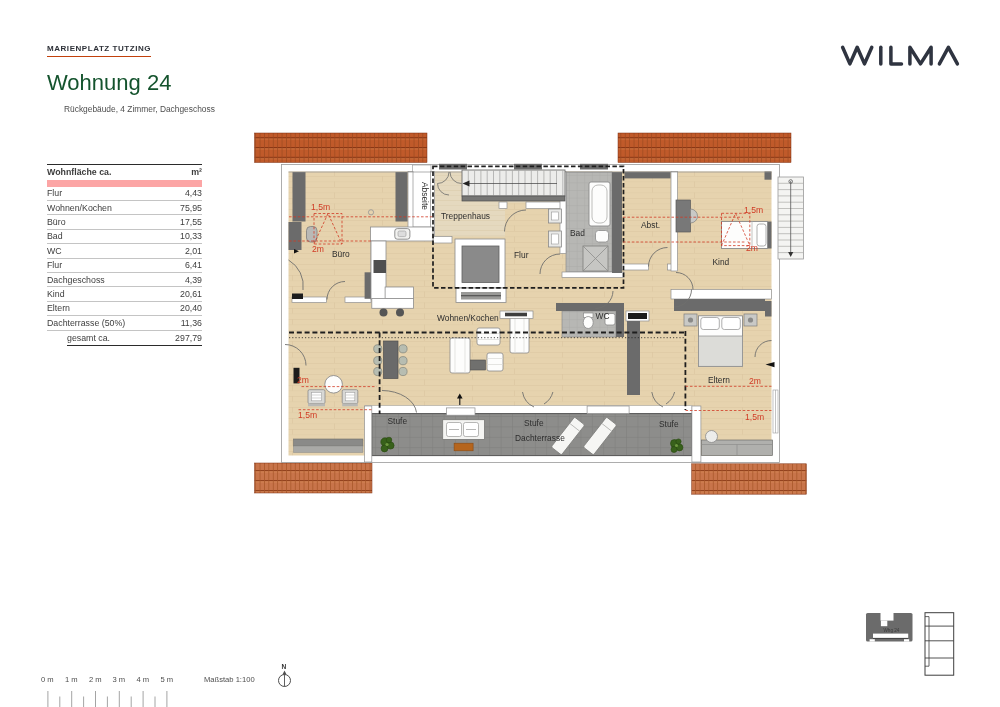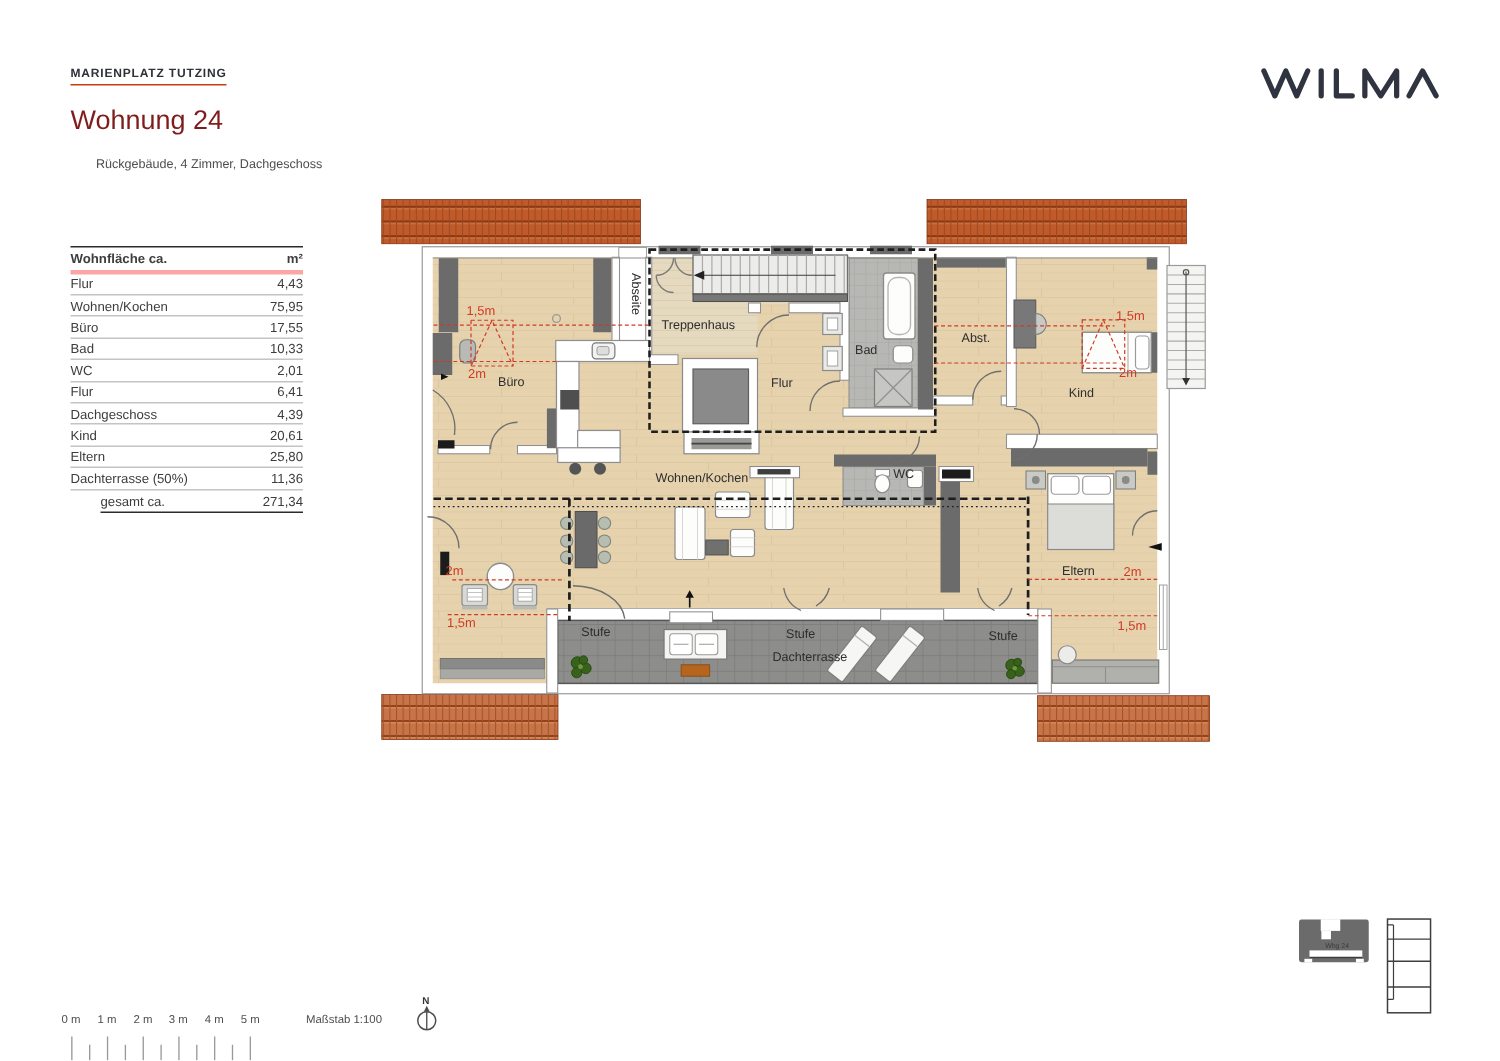--- a/index.html
+++ b/index.html
@@ -1,26 +1,26 @@
 <!DOCTYPE html>
 <html><head>
 <meta charset="utf-8">
 <style>
   html,body{margin:0;padding:0;}
   body{width:1000px;height:707px;position:relative;background:#fff;overflow:hidden;
        font-family:"Liberation Sans",sans-serif;}
   .hdr{position:absolute;left:47px;top:44px;font-size:8px;font-weight:bold;
        letter-spacing:.55px;color:#2e3138;border-bottom:1px solid #c2410c;padding-bottom:3px;}
-  .title{position:absolute;left:47px;top:70px;font-size:18px;color:#7f1d1d;letter-spacing:0px;}
+  .title{position:absolute;left:47px;top:70px;font-size:22px;color:#14532d;letter-spacing:0px;}
   .sub{position:absolute;left:47px;top:104px;font-size:8.4px;color:#4e4e4e;margin-left:17px;}
   .tbl{position:absolute;left:47px;top:164px;width:155px;border-top:1.6px solid #2b2b2b;
        font-size:8.8px;color:#3d3d3d;}
   .tr{height:13.4px;display:flex;justify-content:space-between;align-items:center;
       border-bottom:0.8px solid #c4c4c4;padding:0;}
-  .tr.h{border-bottom:3px solid #fca5a5;font-weight:bold;height:14.6px;}
+  .tr.h{border-bottom:7px solid #fca5a5;font-weight:bold;height:14.6px;}
   .tr.g{border-bottom:1.6px solid #2b2b2b;font-weight:normal;height:14.2px;margin-left:20px;}
   .tr span{white-space:nowrap;}
 </style>
 </head>
 <body>
 <div class="hdr">MARIENPLATZ TUTZING</div>
 <div class="title">Wohnung 24</div>
 <div class="sub">Rückgebäude, 4 Zimmer, Dachgeschoss</div>
 <div class="tbl">
   <div class="tr h">
@@ -54,29 +54,29 @@
   <div class="tr">
       <span>Dachgeschoss</span>
       <span>4,39</span>
     </div>
   <div class="tr">
       <span>Kind</span>
       <span>20,61</span>
     </div>
   <div class="tr">
       <span>Eltern</span>
-      <span>25,80</span>
+      <span>20,40</span>
     </div>
   <div class="tr">
       <span>Dachterrasse (50%)</span>
       <span>11,36</span>
     </div>
   <div class="tr g">
       <span>gesamt ca.</span>
-      <span>271,34</span>
+      <span>297,79</span>
     </div>
 </div>
 <svg width="1000" height="707" viewBox="0 0 1000 707" style="position:absolute;left:0;top:0;" font-family="Liberation Sans, sans-serif">
 <defs>
   <pattern id="roof" width="4.4" height="9.8" patternUnits="userSpaceOnUse">
     <rect width="4.4" height="9.8" fill="#c05a2a"></rect>
     <rect width="4.4" height="1.4" y="0" fill="#8a3514"></rect>
     <rect width="4.4" height="0.9" y="1.4" fill="#cf7a45"></rect>
     <rect width="0.7" height="9.8" x="0" fill="#9c4a20"></rect>
   </pattern>

